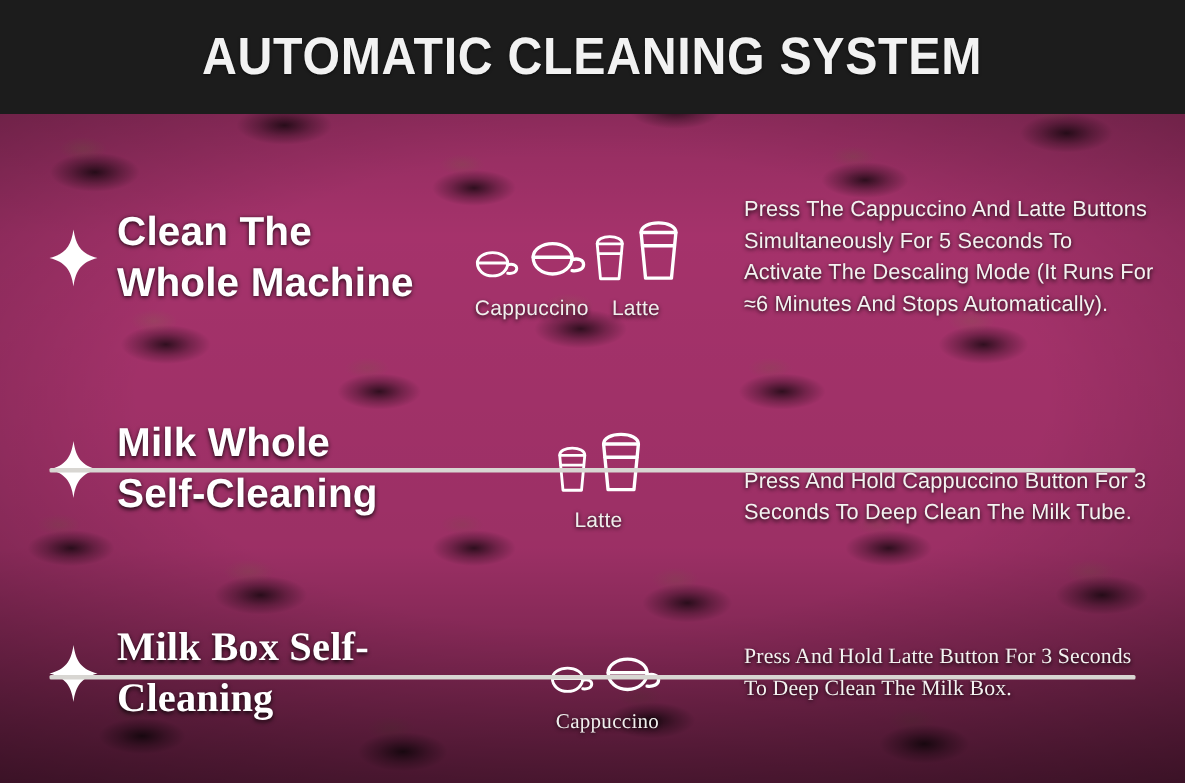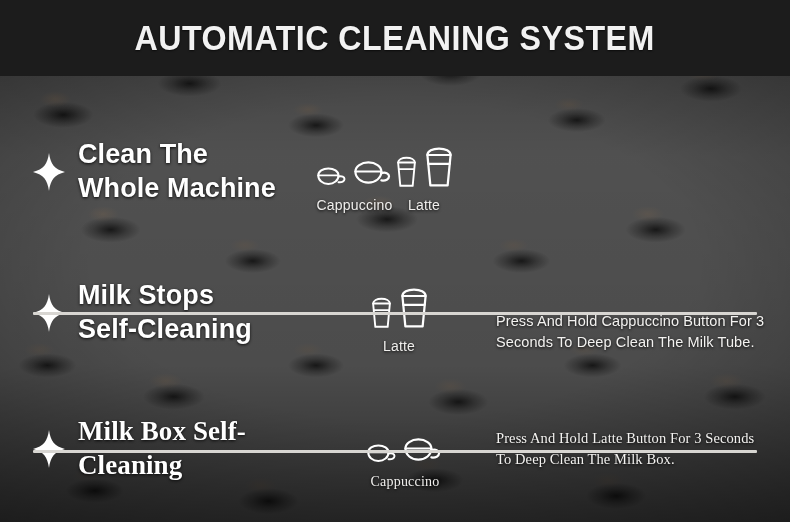--- a/index.html
+++ b/index.html
@@ -8,21 +8,21 @@
     background: #000;
   }
   body {
     font-family: "Liberation Sans", sans-serif;
   }
   #poster {
     position: relative;
     width: 790px;
     height: 522px;
     overflow: hidden;
-    background: #737373;
+    background: #ec4899;
   }
 
   
   .bg-layer {
     position: absolute;
     inset: 0;
     z-index: 0;
   }
   .bg-base {
     background:
@@ -304,33 +304,36 @@
                   <path d="M6.7 22 L33.3 22"></path>
                 </g>
               </svg>
             </div>
             <div class="icon-caption">Latte</div>
           </div>
 
         </div>
       </div>
 
+      <div class="cell-desc">
+        <div class="desc-text">Press The Cappuccino And Latte Buttons Simultaneously For 5 Seconds To Activate The Descaling Mode (It Runs For ≈6 Minutes And Stops Automatically).</div>
+      </div>
     </div>
 
     <div class="divider divider-1"></div>
 
     <div class="row row-2">
 
       <div class="cell-label">
         <span class="sparkle">
           <svg viewBox="0 0 34 40" width="34" height="40" aria-hidden="true">
             <path d="M17 1 C18.6 12.2 22.4 17.2 33 20 C22.4 22.8 18.6 27.8 17 39 C15.4 27.8 11.6 22.8 1 20 C11.6 17.2 15.4 12.2 17 1 Z" fill="#ffffff"></path>
           </svg>
         </span>
-        <span class="feature-title">Milk Stops Self-Cleaning</span>
+        <span class="feature-title">Milk Whole Self-Cleaning</span>
       </div>
 
       <div class="cell-icons">
         <div class="icon-groups">
           <div class="icon-group">
             <div class="icon-pair">
               <svg viewBox="0 0 34 44" width="25" height="32" aria-hidden="true">
                 <g fill="none" stroke="#ffffff" stroke-width="2.6" stroke-linecap="round" stroke-linejoin="round">
                   <path d="M5.5 9 L28.5 9 L25.5 41 L8.5 41 Z"></path>
                   <path d="M5.5 9 c0 -4.2 5.2 -6.6 11.5 -6.6 S28.5 4.8 28.5 9"></path>

